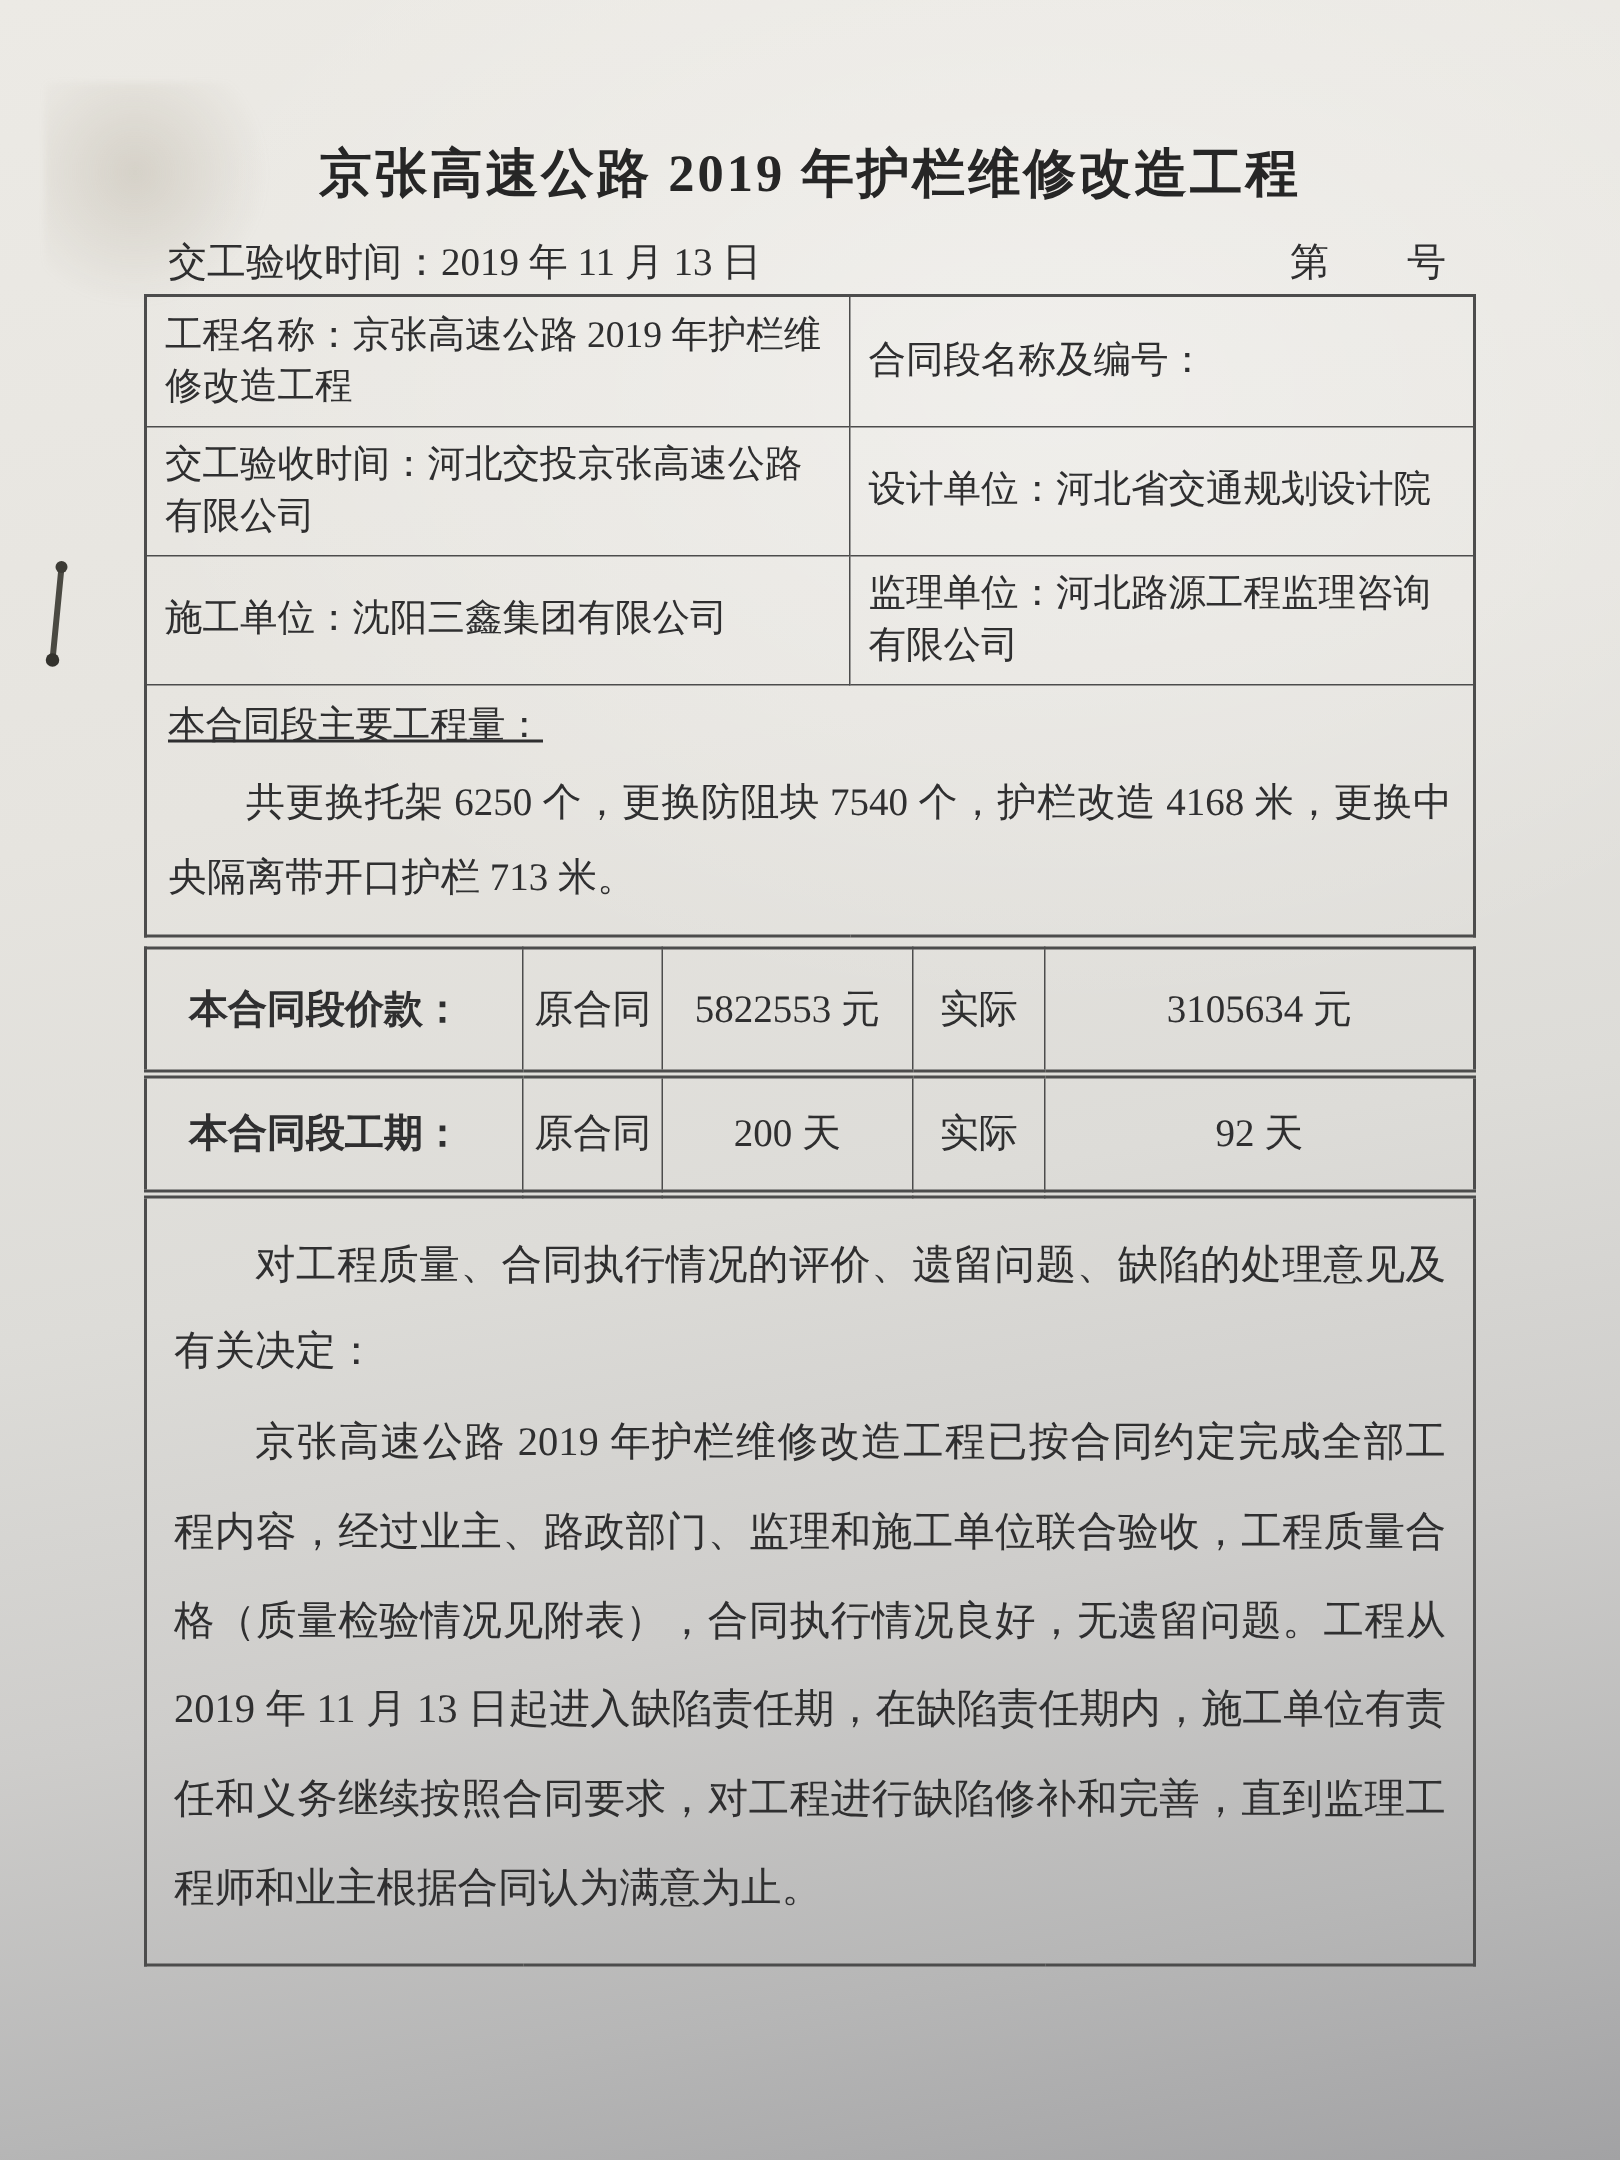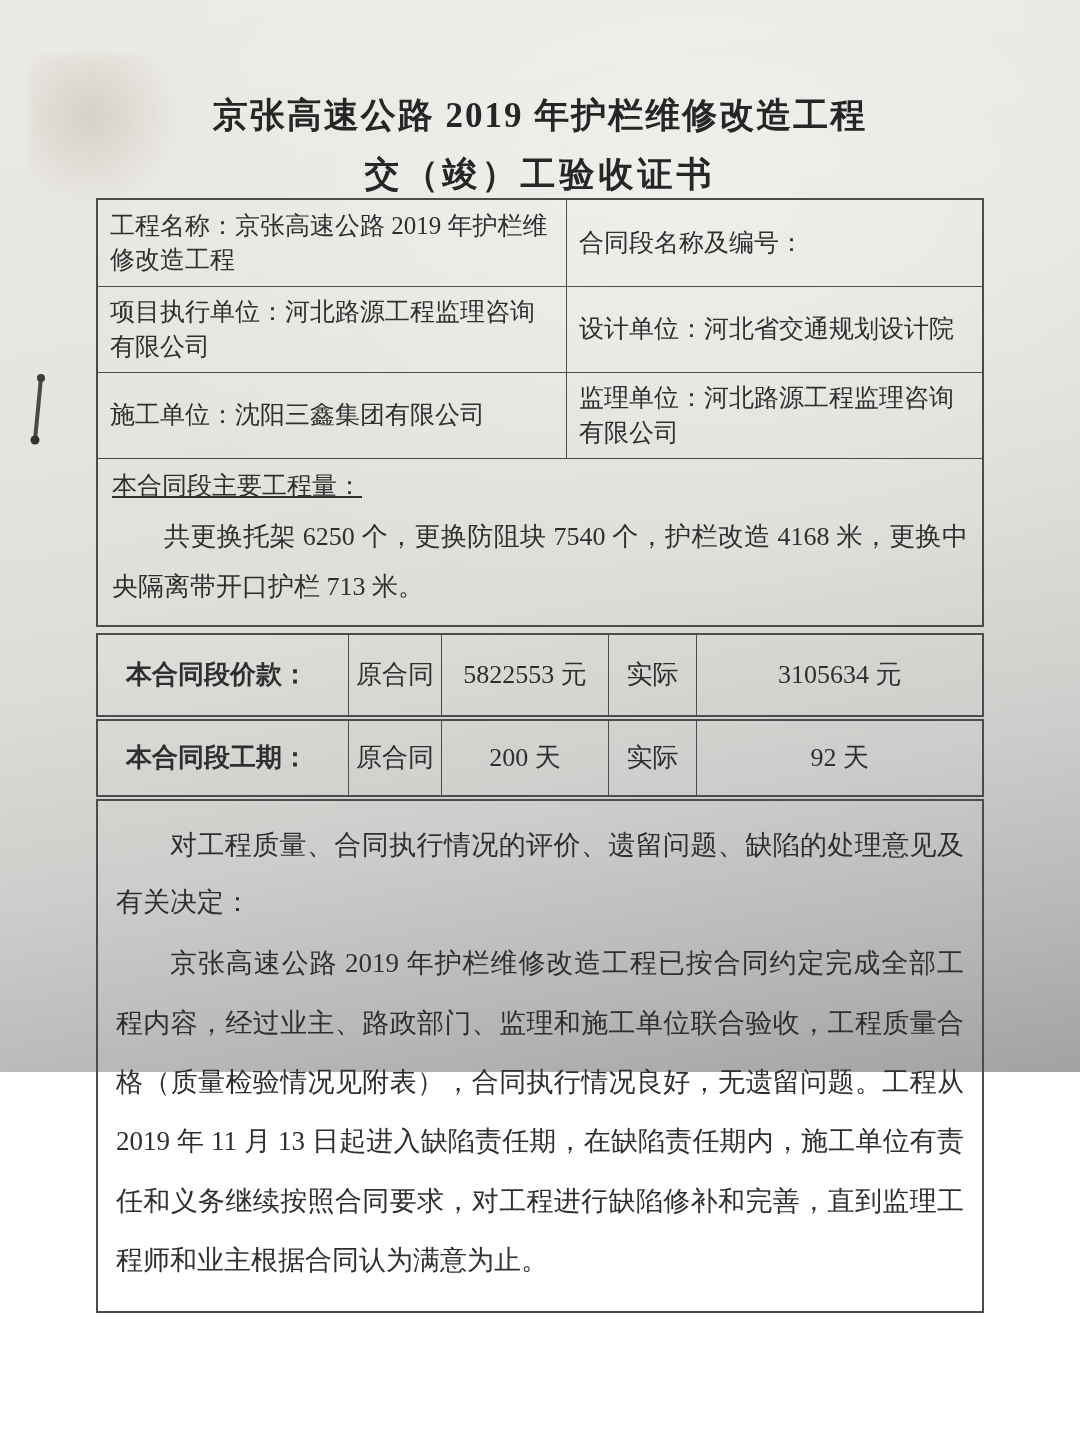--- a/index.html
+++ b/index.html
@@ -3,21 +3,21 @@
 <meta charset="utf-8">
 <style>
   html,body{margin:0;padding:0;}
   body{
     width:1080px;height:1440px;overflow:hidden;
     font-family:"Liberation Serif","DejaVu Serif",serif;
     color:#2f2f30;
   }
   
   .photo{
-    position:relative;width:1080px;height:1072px;
+    position:relative;width:1080px;height:1440px;
     background:
       radial-gradient(ellipse 900px 600px at 65% 18%, rgba(255,255,255,0.35), rgba(255,255,255,0) 70%),
       linear-gradient(170deg,#eceae5 0%,#e6e4df 35%,#dddcd8 55%,#cecdcb 72%,#b6b6b6 88%,#a2a2a4 100%);
   }
   .stain{
     position:absolute;left:30px;top:55px;width:150px;height:150px;
     background:radial-gradient(ellipse at 40% 40%, rgba(160,150,130,0.28), rgba(160,150,130,0) 70%);
     filter:blur(2px);
   }
   .staple{position:absolute;left:26px;top:368px;}
@@ -69,37 +69,44 @@
 
   <svg class="staple" width="26" height="84" viewBox="0 0 26 84">
     <line x1="15" y1="10" x2="9" y2="72" stroke="#4a4942" stroke-width="4" stroke-linecap="round"></line>
     <circle cx="15" cy="10" r="4" fill="#3c3b35"></circle>
     <circle cx="9" cy="72" r="4.5" fill="#33322d"></circle>
   </svg>
 
   <div class="page">
 
     <h1 class="title title1">京张高速公路 2019 年护栏维修改造工程</h1>
-    <h1 class="title title2">交（竣）工验收证书</h1>
 
+    <div class="meta-row">
+      <span class="meta-left">
+        <span>交工验收时间：</span><span>2019 年 11 月 13 日</span>
+      </span>
+      <span class="meta-no">
+        <span>第</span><span class="no-gap"></span><span>号</span>
+      </span>
+    </div>
 
     <div class="doc-col">
 
       <table class="tbl-a">
         <colgroup>
             <col style="width:53%">
             <col style="width:47%">
           </colgroup>
         <tbody>
           <tr>
             <td class="cell-tall">工程名称：京张高速公路 2019 年护栏维修改造工程</td>
             <td class="cell-tall">合同段名称及编号：</td>
           </tr>
           <tr>
-            <td class="cell-mid">项目执行单位：河北路源工程监理咨询有限公司</td>
+            <td class="cell-mid">交工验收时间：河北交投京张高速公路有限公司</td>
             <td class="cell-mid">设计单位：河北省交通规划设计院</td>
           </tr>
           <tr>
             <td class="cell-mid">施工单位：沈阳三鑫集团有限公司</td>
             <td class="cell-mid">监理单位：河北路源工程监理咨询有限公司</td>
           </tr>
           <tr>
             <td class="qty-cell" colspan="2">
               <p class="qty-label">本合同段主要工程量：</p>
               <p class="qty-body">共更换托架 6250 个，更换防阻块 7540 个，护栏改造 4168 米，更换中央隔离带开口护栏 713 米。</p>

